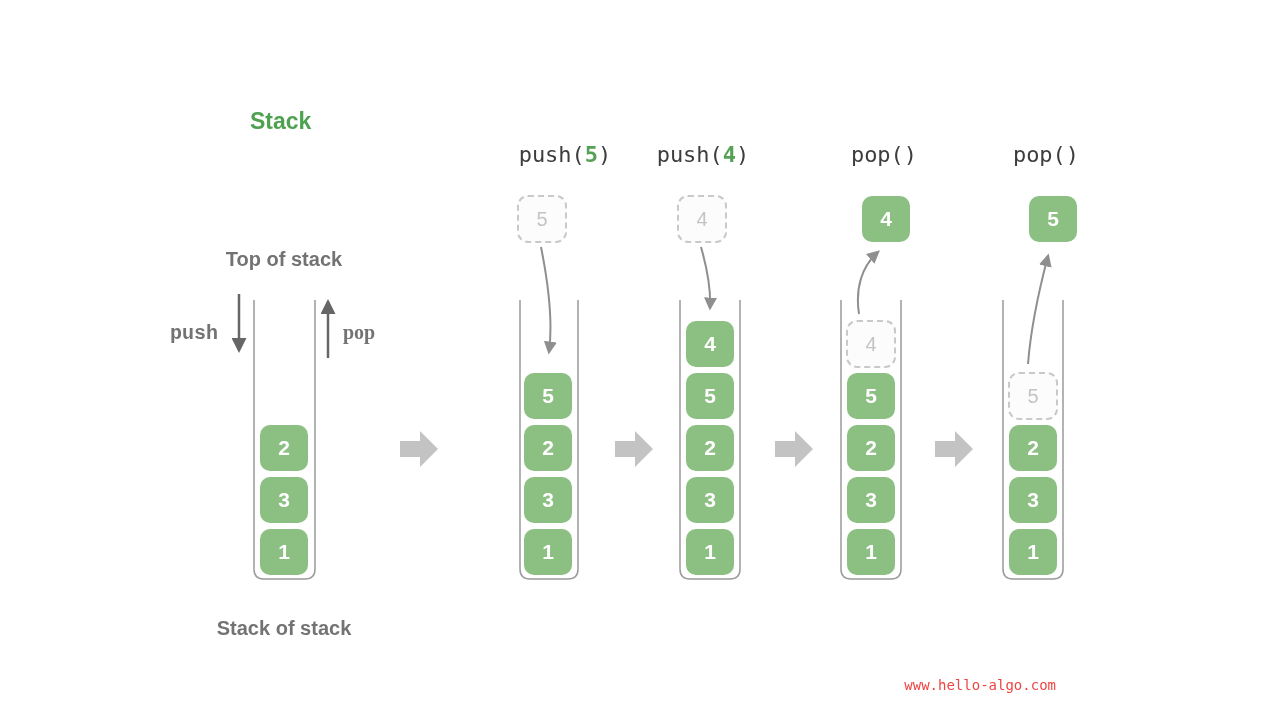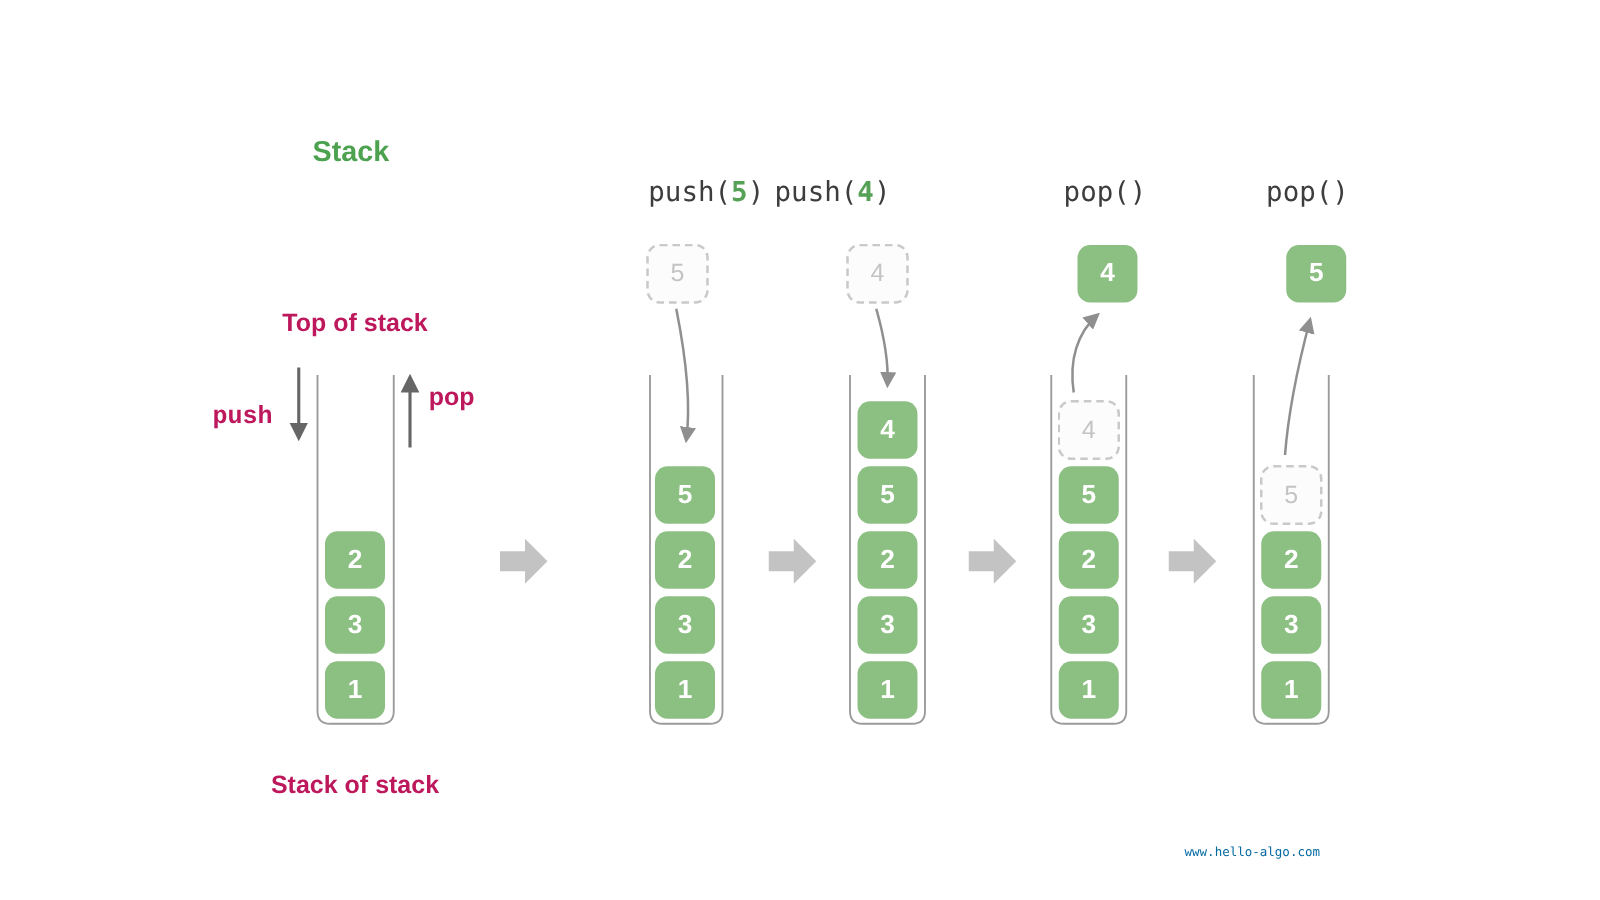--- a/index.html
+++ b/index.html
@@ -12,21 +12,21 @@
     font-family: "Liberation Sans", sans-serif;
   }
   #arrow-layer { position: absolute; left: 0; top: 0; z-index: 1; }
   .txt { position: absolute; z-index: 2; white-space: nowrap; }
 
   .diagram-title {
     left: 250px; top: 108px;
     font-size: 23px; font-weight: bold; color: #4CA24F;
   }
   .label-bold {
-    font-size: 20px; font-weight: bold; color: #be185d;
+    font-size: 20px; font-weight: bold; color: #737373;
   }
   .centered { transform: translateX(-50%); }
 
   .op-header {
     position: absolute; top: 142px; z-index: 2;
     transform: translateX(-50%);
     font-family: "DejaVu Sans Mono", monospace;
     font-size: 22px; color: #3D3D3D; white-space: nowrap;
   }
   .op-header .arg { color: #55A155; font-weight: bold; }
@@ -47,21 +47,21 @@
     border: 2px dashed #C9C9C9;
     border-radius: 11px;
     color: #C4C4C4;
     font-weight: normal;
     font-size: 20px;
   }
 
   .watermark {
     right: 46px; top: 677px;
     font-family: "DejaVu Sans Mono", monospace;
-    font-size: 10px; color: #0369a1;
+    font-size: 14px; color: #ef4444;
   }
 </style>
 </head>
 <body>
 
 <div id="canvas">
 
   <svg id="arrow-layer" width="1280" height="720" viewBox="0 0 1280 720">
     <defs>
       <marker id="ah" viewBox="0 0 10 10" refX="8" refY="5" markerWidth="6.5" markerHeight="6.5" orient="auto-start-reverse">
@@ -95,27 +95,27 @@
       <polygon points="-19,-8 1,-8 1,-18 19,0 1,18 1,8 -19,8" transform="translate(634,449)"></polygon>
       <polygon points="-19,-8 1,-8 1,-18 19,0 1,18 1,8 -19,8" transform="translate(794,449)"></polygon>
       <polygon points="-19,-8 1,-8 1,-18 19,0 1,18 1,8 -19,8" transform="translate(954,449)"></polygon>
     </g>
   </svg>
 
   <div class="txt diagram-title">Stack</div>
   <div class="txt label-bold centered" style="left:284px; top:248px;">Top of stack</div>
   <div class="txt label-bold centered" style="left:284px; top:617px;">Stack of stack</div>
   <div class="txt label-bold" style="left:170px; top:322px;font-family:Liberation Mono, monospace;">push</div>
-  <div class="txt label-bold" style="left:343px; top:307px;">pop</div>
+  <div class="txt label-bold" style="left:343px; top:321px;font-family:Liberation Serif, serif;">pop</div>
   <div class="txt watermark">www.hello-algo.com</div>
 
   <div class="op-header" style="left:565px;">
     <span>push(</span><span class="arg">5</span><span>)</span>
   </div>
-  <div class="op-header" style="left:666px;">
+  <div class="op-header" style="left:703px;">
     <span>push(</span><span class="arg">4</span><span>)</span>
   </div>
   <div class="op-header" style="left:884px;">
     <span>pop(</span><span class="arg"></span><span>)</span>
   </div>
   <div class="op-header" style="left:1046px;">
     <span>pop(</span><span class="arg"></span><span>)</span>
   </div>
 
   <div class="cell" style="left:260px; top:425px;">2</div>

